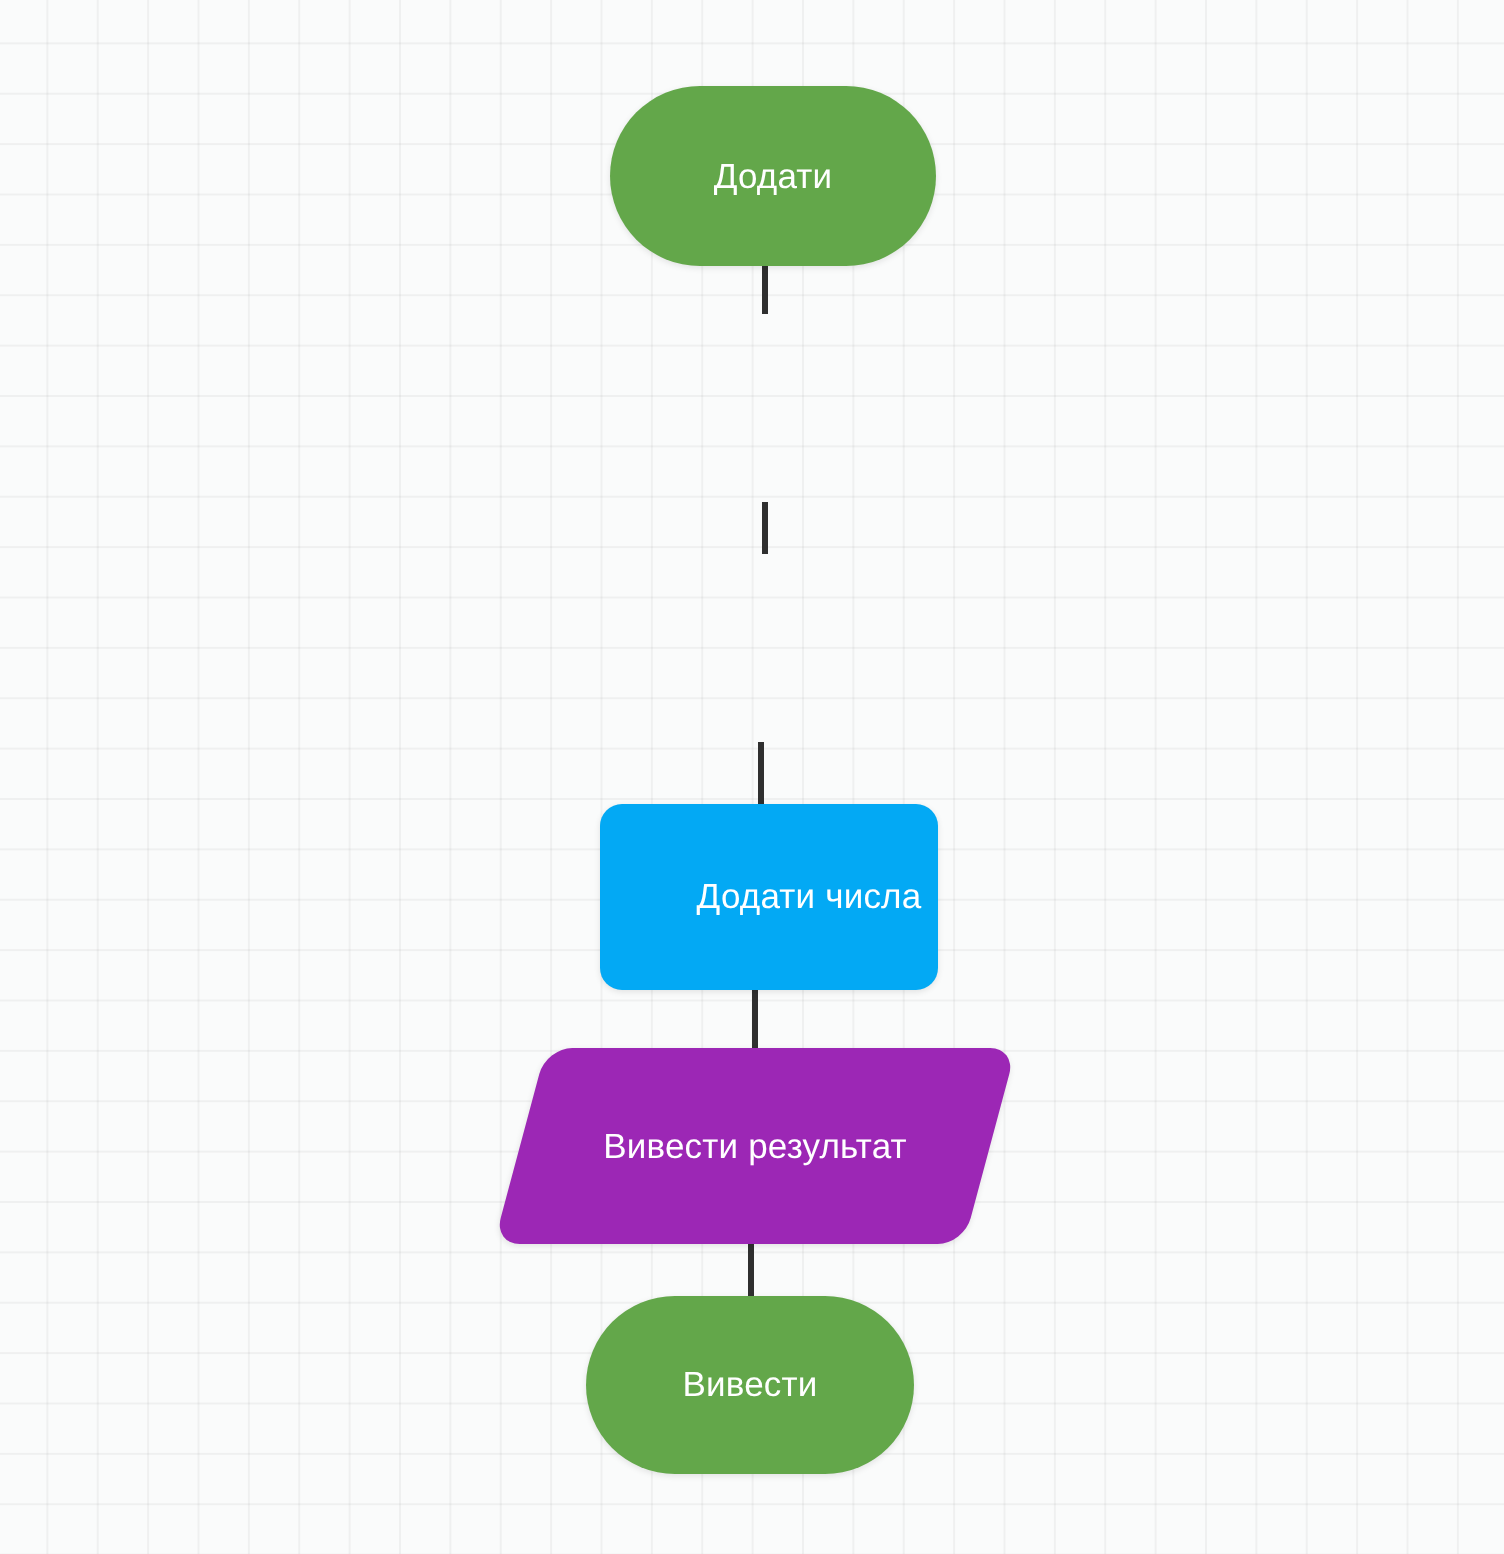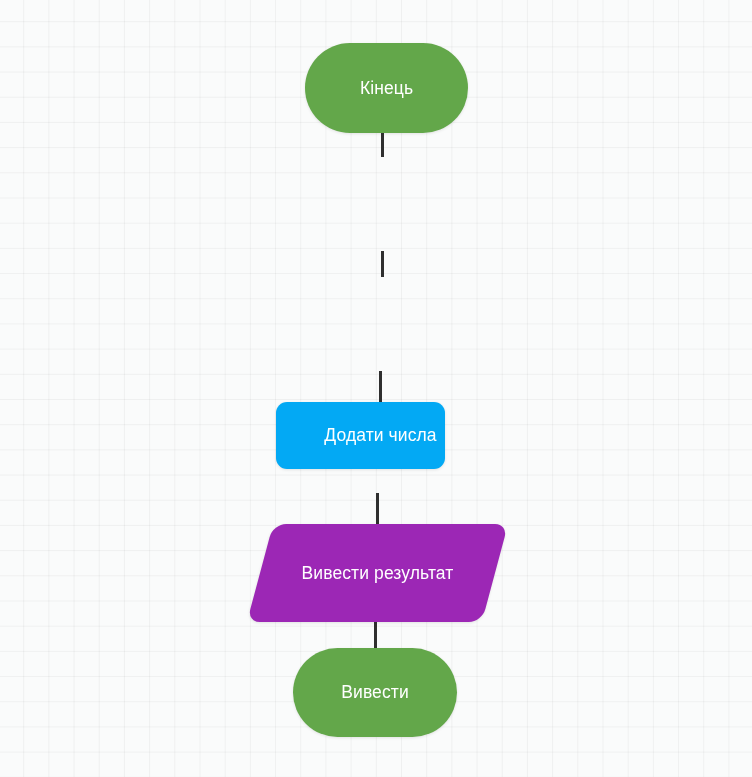--- a/index.html
+++ b/index.html
@@ -81,21 +81,21 @@
     border-radius: 13px;
     transform: skewX(-15deg);
     box-shadow: 0 1px 3px rgba(0,0,0,0.10);
     z-index: 1;
   }
 
   
   #node-start    { left: 305px; top: 43px;  width: 163px; height: 90px; }
   #node-input-1  { left: 265px; top: 155px; width: 235px; height: 98px; }
   #node-input-2  { left: 265px; top: 275px; width: 235px; height: 98px; }
-  #node-process  { left: 276px; top: 402px; width: 169px; height: 67px; padding-left: 40px; }
+  #node-process  { left: 300px; top: 402px; width: 169px; height: 93px; padding-left: 40px; }
   #node-output   { left: 260px; top: 524px; width: 235px; height: 98px; }
   #node-end      { left: 293px; top: 648px; width: 164px; height: 89px; }
 
   #conn-1 { left: 381px; top: 131px; height: 26px; }
   #conn-2 { left: 381px; top: 251px; height: 26px; }
   #conn-3 { left: 379px; top: 371px; height: 33px; }
   #conn-4 { left: 376px; top: 493px; height: 32px; }
   #conn-5 { left: 374px; top: 619px; height: 31px; }
 </style>
 </head>
@@ -103,21 +103,21 @@
 
 <div id="canvas">
 
   <div class="connector" id="conn-1"></div>
   <div class="connector" id="conn-2"></div>
   <div class="connector" id="conn-3"></div>
   <div class="connector" id="conn-4"></div>
   <div class="connector" id="conn-5"></div>
 
   <div class="node terminator" id="node-start">
-    <span class="label">Кінець</span>
+    <span class="label">Додати</span>
   </div>
 
 
 
   <div class="node process" id="node-process">
     <span class="label">Додати числа</span>
   </div>
 
   <div class="node io" id="node-output">
     <span class="surface"></span>

